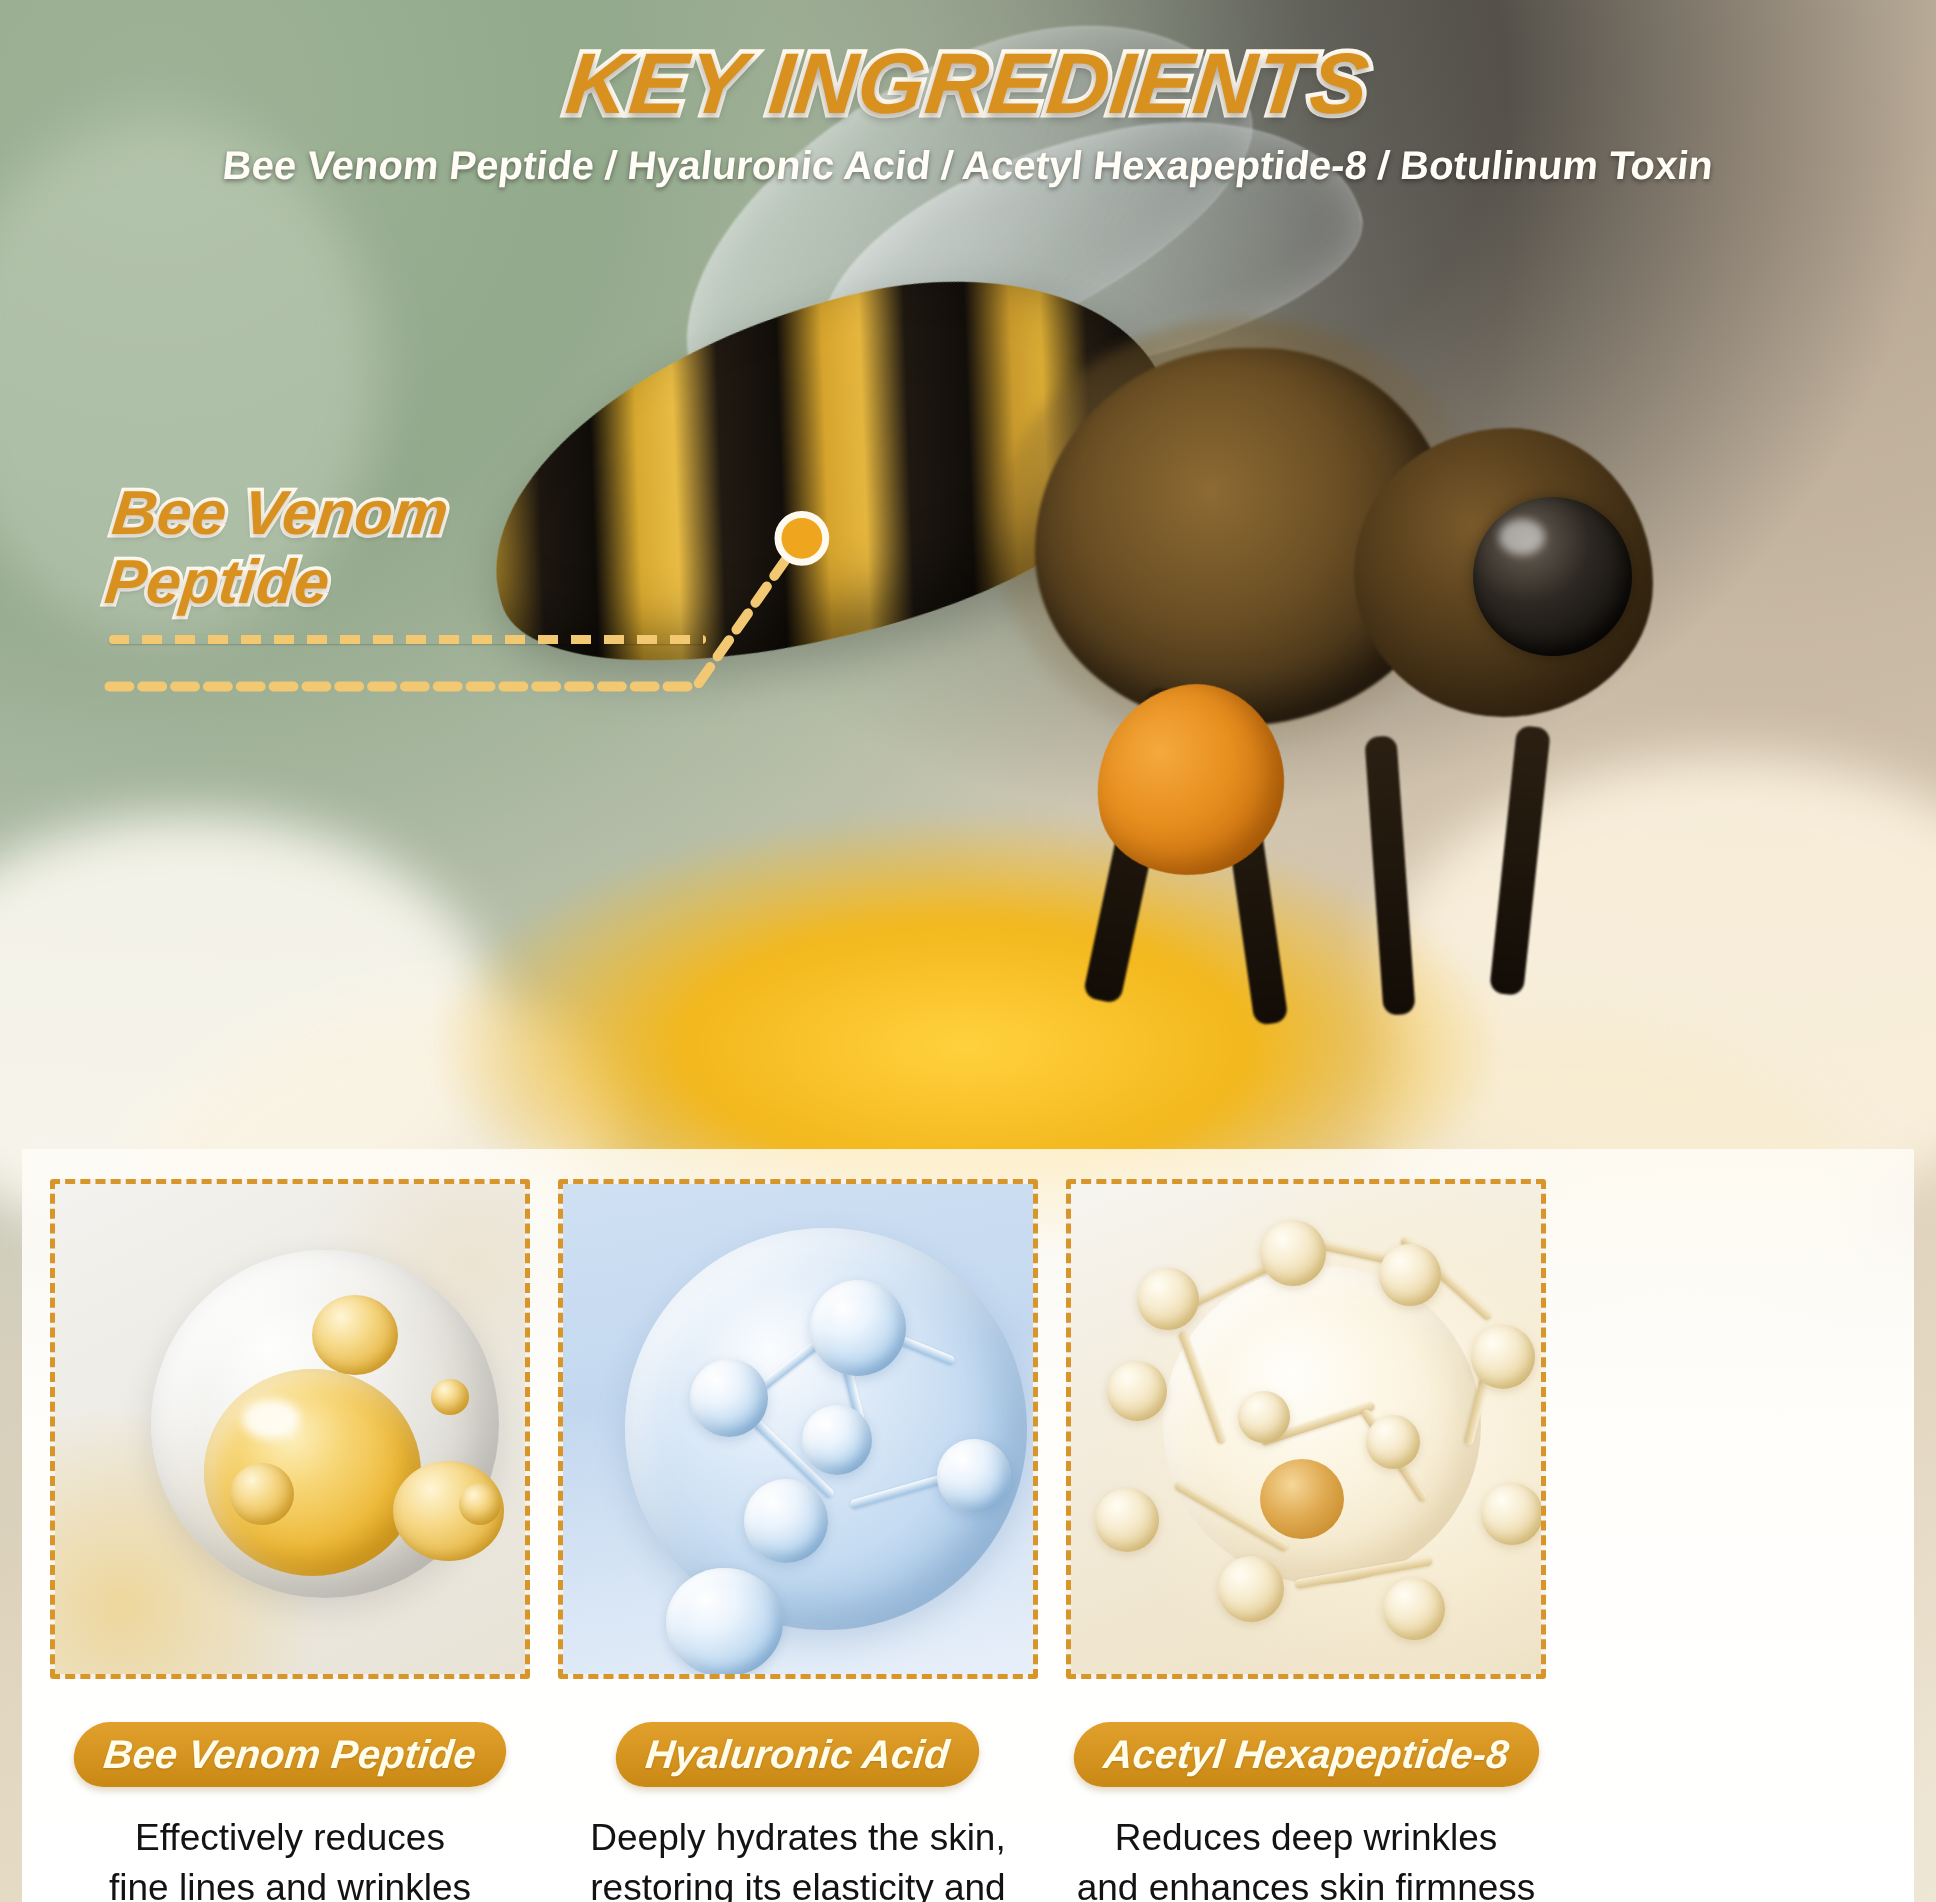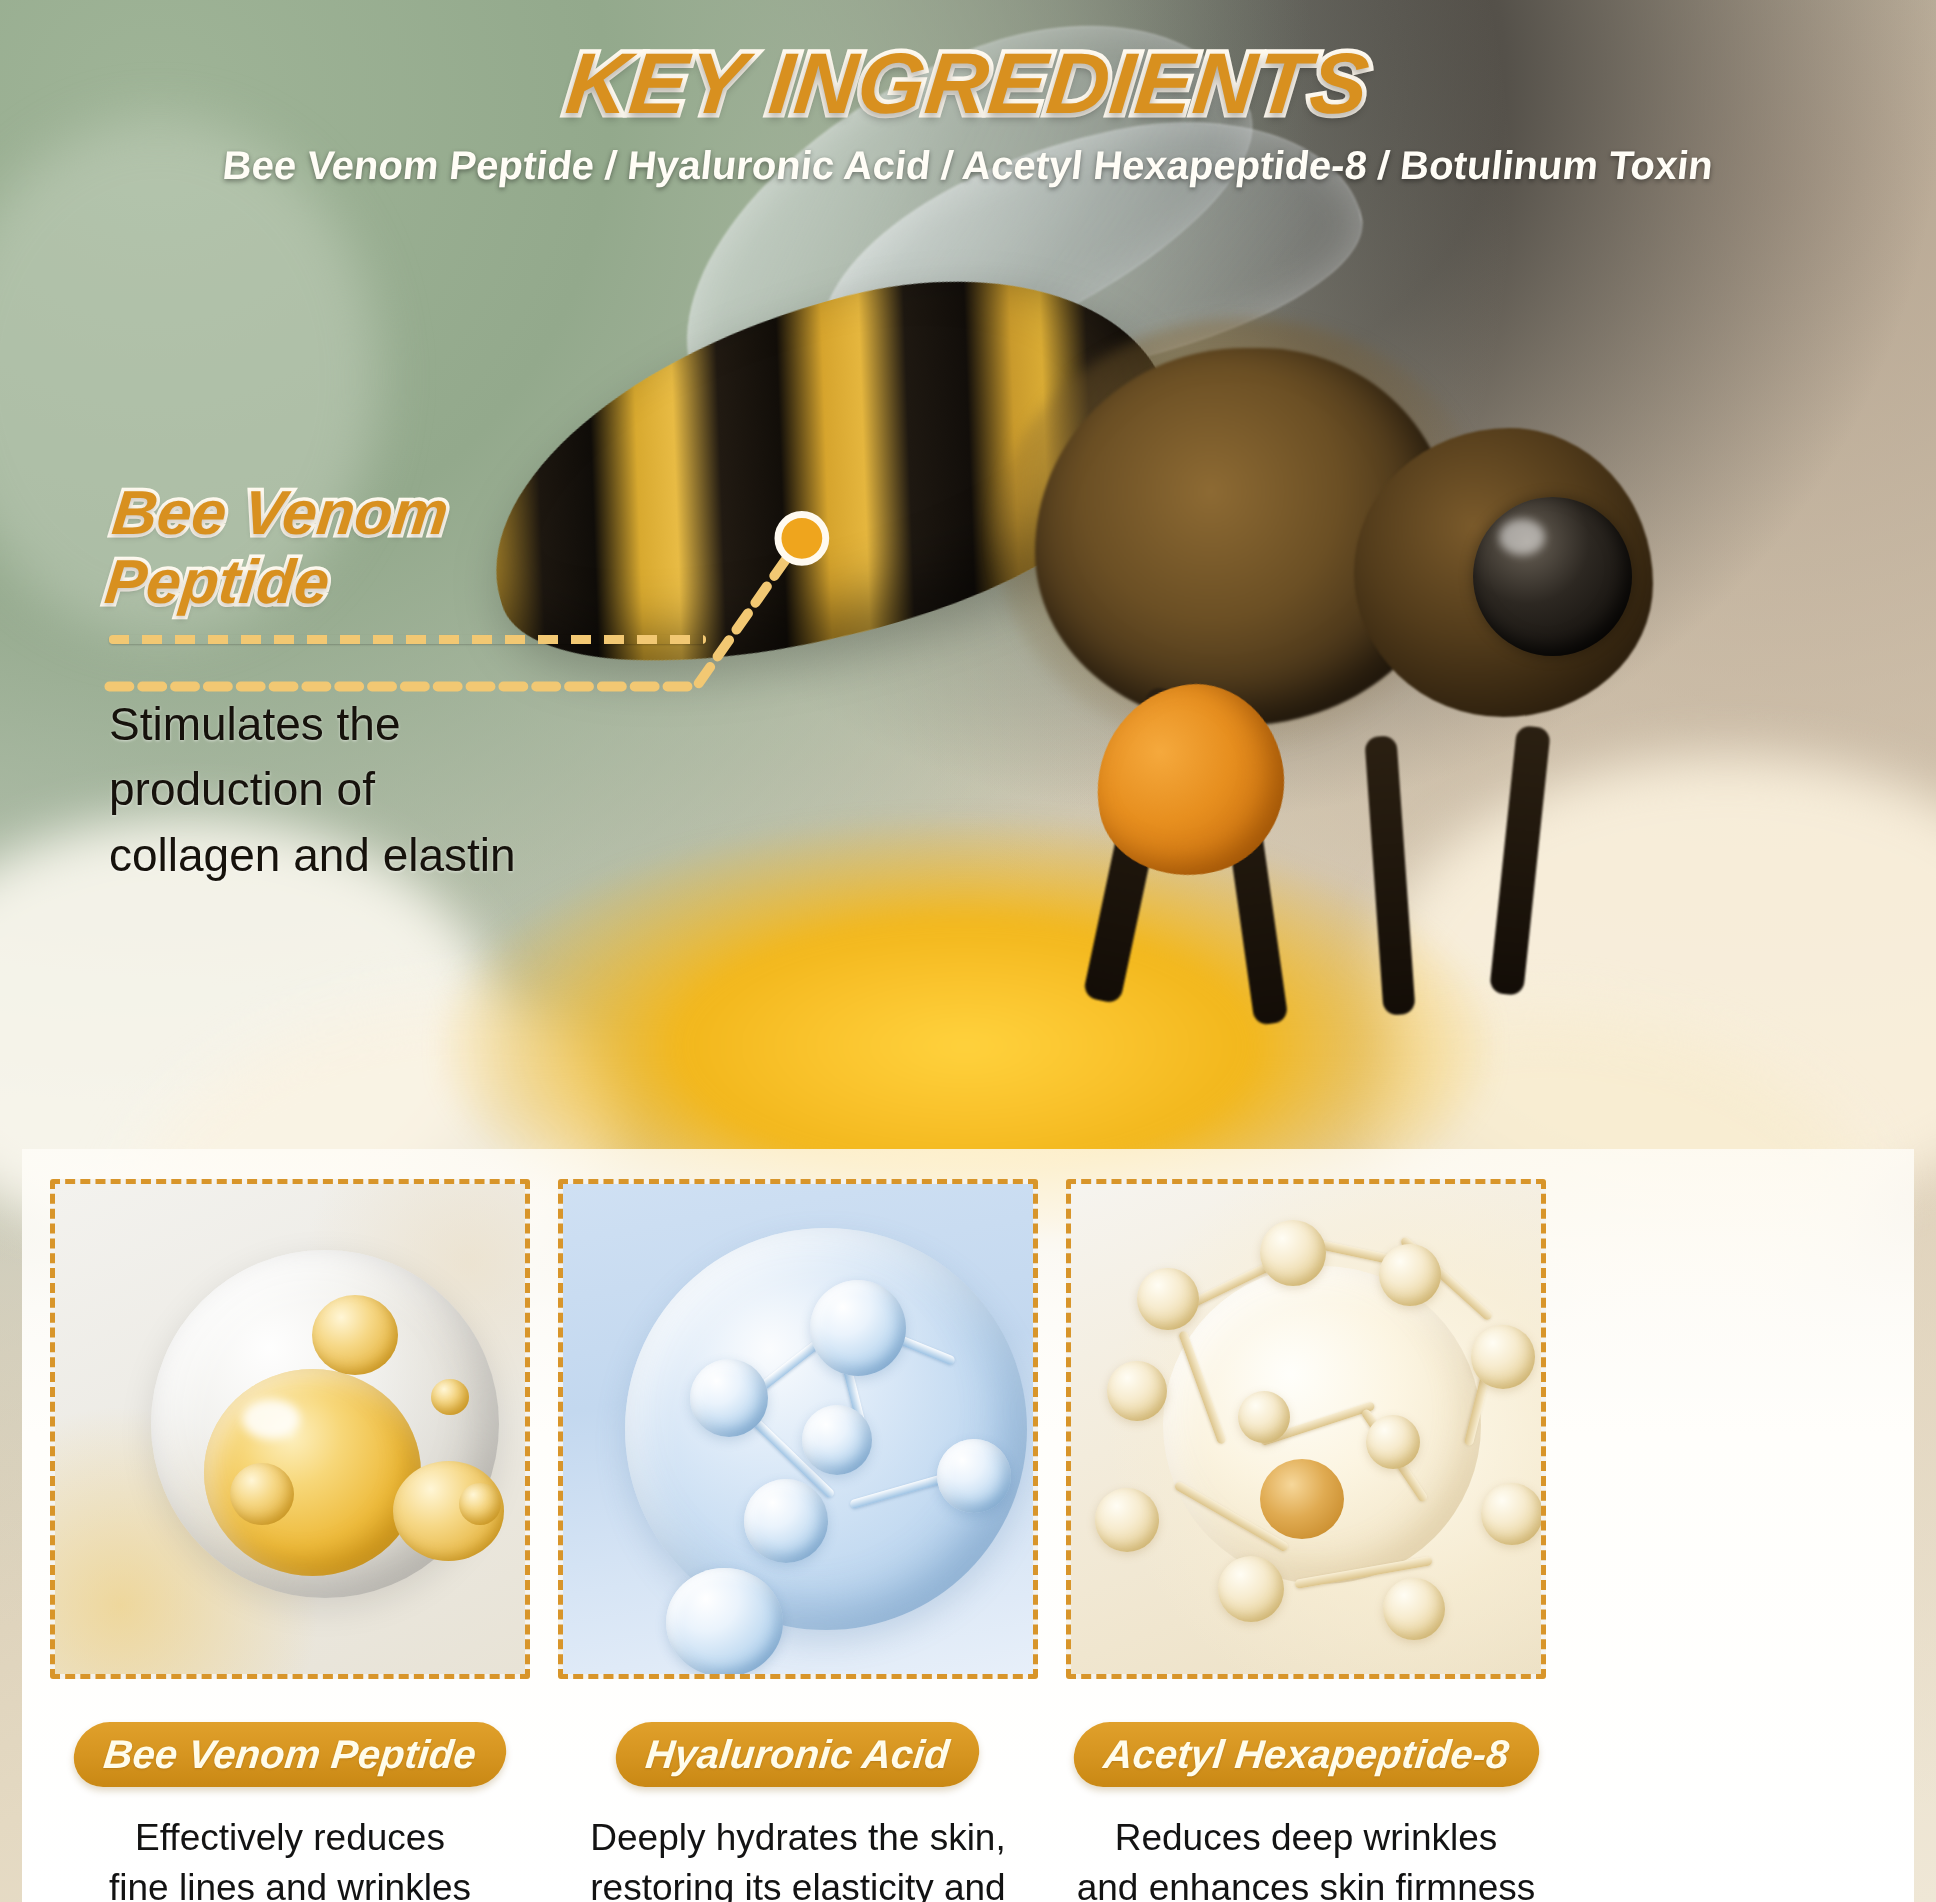--- a/index.html
+++ b/index.html
@@ -287,23 +287,20 @@
   <path d="M 110 690 L 700 690 L 800 548" fill="none" stroke="#f2c873" stroke-width="10" stroke-dasharray="20 13" stroke-linecap="round"></path>
   <circle cx="806" cy="541" r="24" fill="#efa51d" stroke="#fffaf0" stroke-width="7"></circle>
 </svg>
 
 <div class="callout">
   <div class="callout-title">
     <div>Bee Venom</div>
     <div>Peptide</div>
   </div>
   <div class="callout-rule"></div>
-  <div class="callout-desc" style="white-space:pre-line;">Stimulates the
-production of
-collagen and elastin</div>
 </div>
 
 <div class="panel">
 
   <div class="cards">
 
     <div class="card">
       <div class="card-img img-oil">
         <div class="oil-sphere"></div>
         <div class="oil-core"></div>

